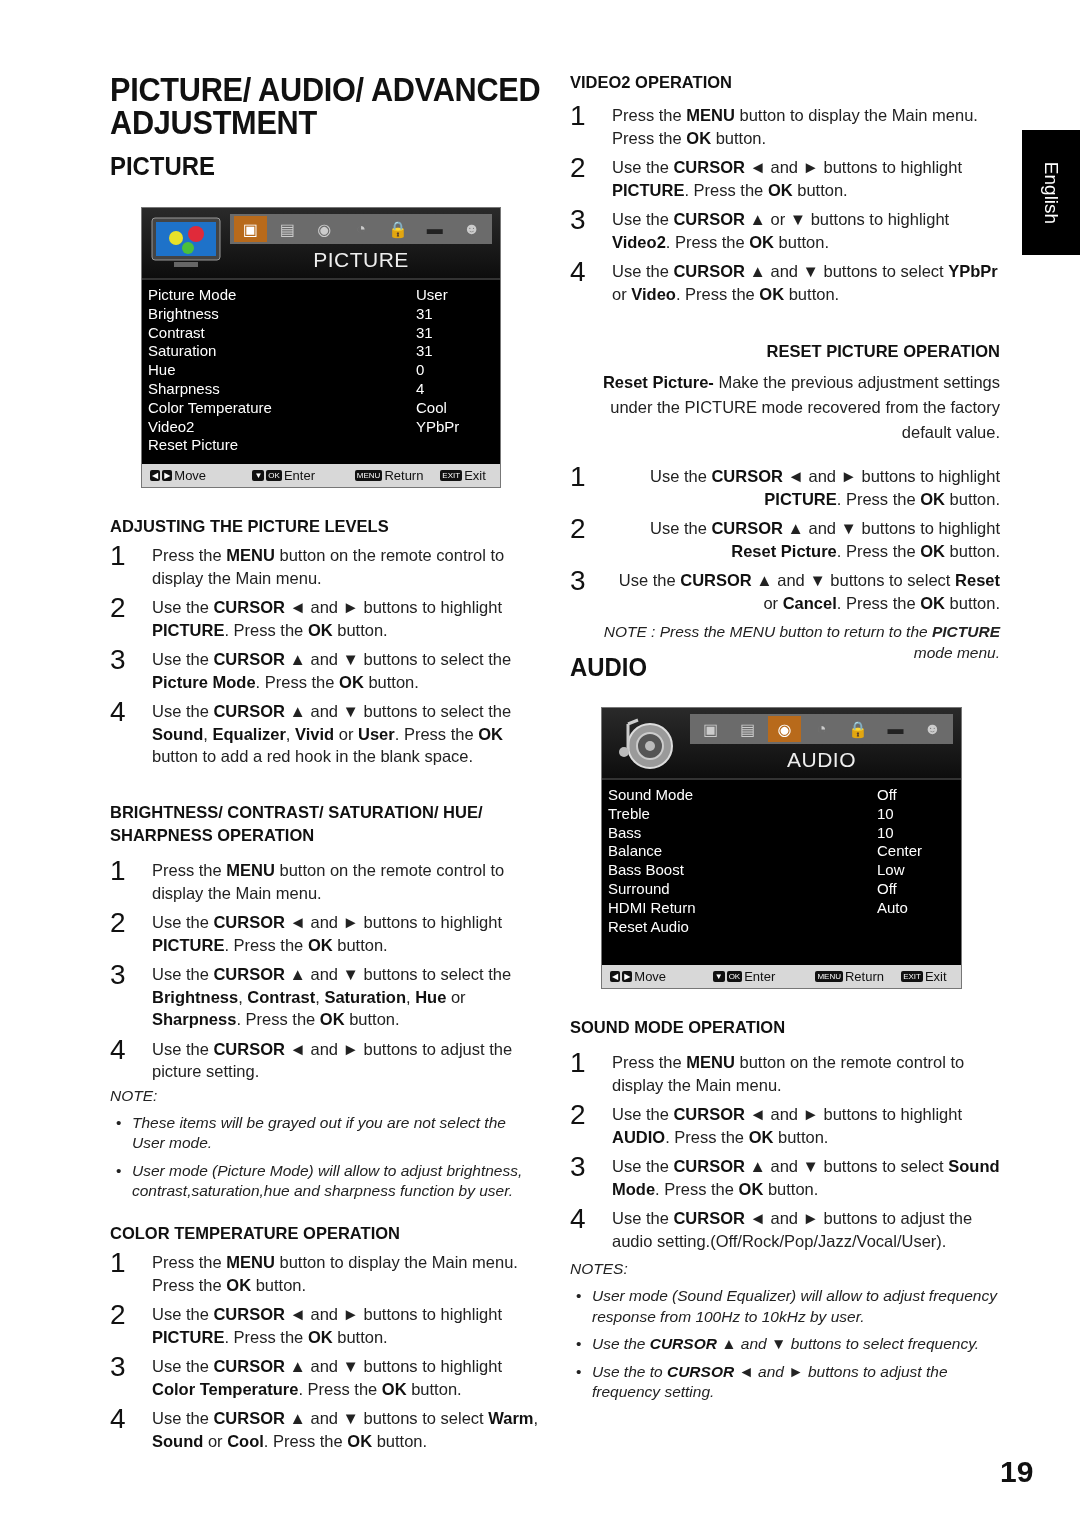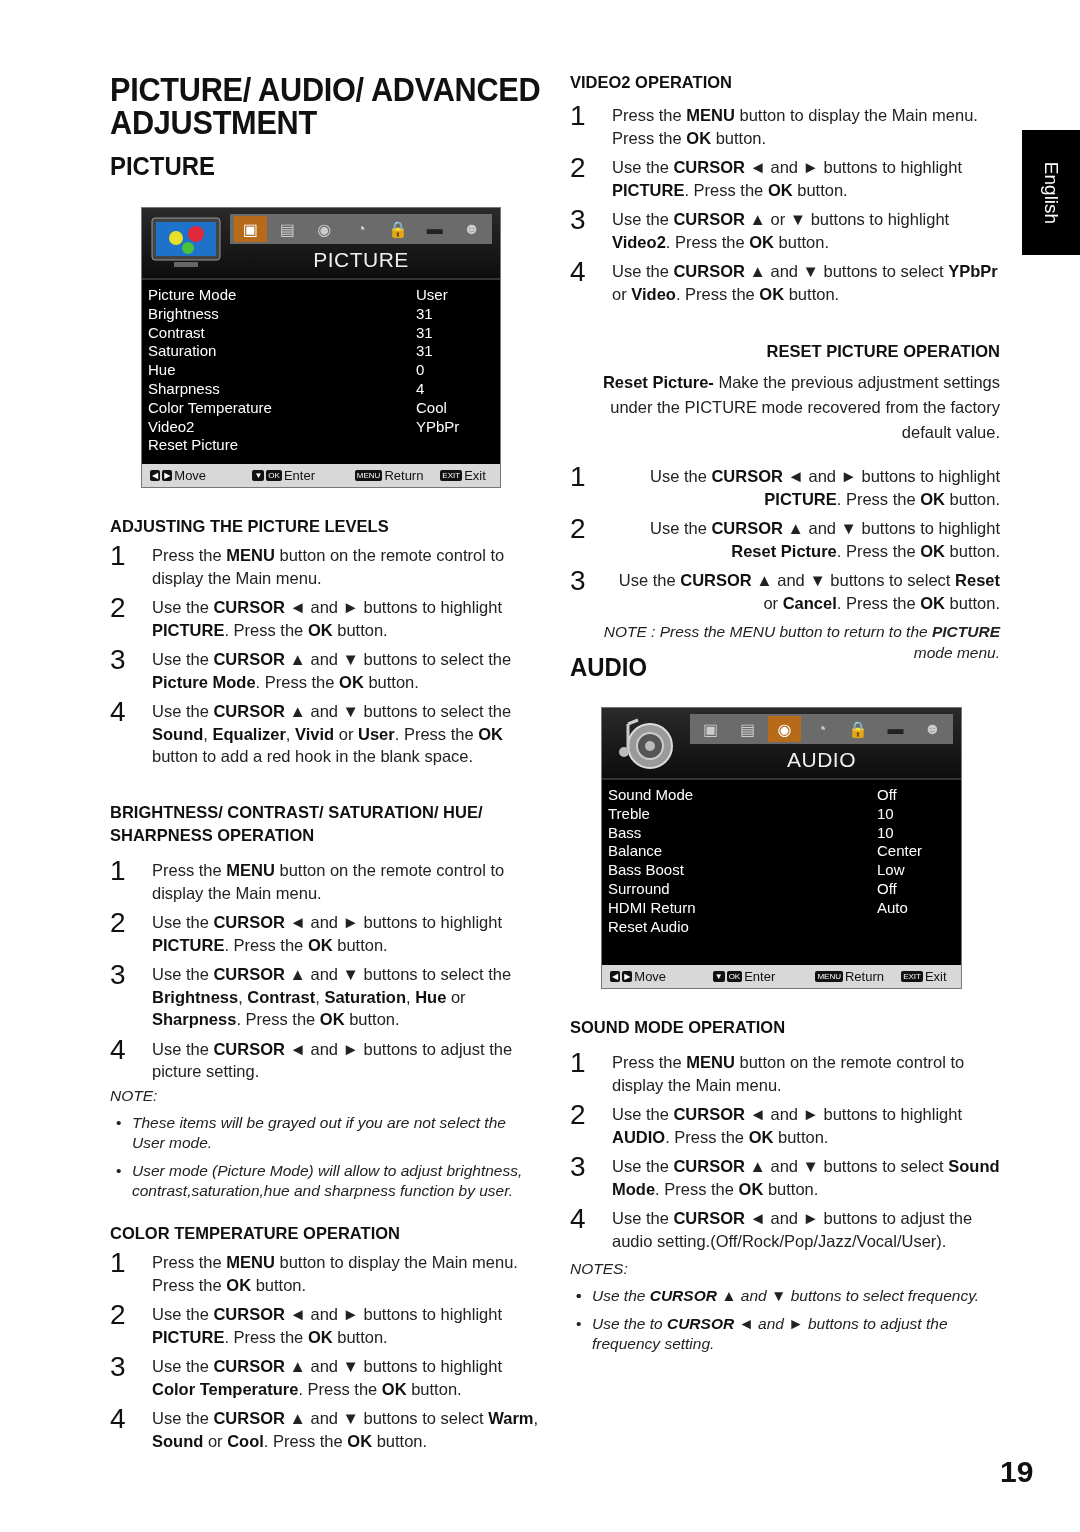--- a/index.html
+++ b/index.html
@@ -239,21 +239,21 @@
 <div class="col right" style="top:1016px;">
   <div class="h3">SOUND MODE OPERATION</div>
   <div id="sound-steps" style="margin-top:12px;">
       <div class="step"><span class="num">1</span><span>Press the <b>MENU</b> button on the remote control to display the Main menu.</span></div>
       <div class="step" style="margin-top: 7px;"><span class="num">2</span><span>Use the <b>CURSOR</b> ◄ and ► buttons to highlight <b>AUDIO</b>. Press the <b>OK</b> button.</span></div>
       <div class="step" style="margin-top: 7px;"><span class="num">3</span><span>Use the <b>CURSOR</b> ▲ and ▼ buttons to select <b>Sound Mode</b>. Press the <b>OK</b> button.</span></div>
       <div class="step" style="margin-top: 7px;"><span class="num">4</span><span>Use the <b>CURSOR</b> ◄ and ► buttons to adjust the audio setting.(Off/Rock/Pop/Jazz/Vocal/User).</span></div>
     </div>
   <div class="note-title" style="margin-top:8px;">NOTES:</div>
   <div id="audio-notes" style="margin-top:8px;">
-      <div class="note"><span class="bullet">•</span></div>
+      <div class="note"><span class="bullet">•</span><span>User mode (Sound Equalizer) will allow to adjust frequency response from 100Hz to 10kHz by user.</span></div>
       <div class="note" style="margin-top: 7px;"><span class="bullet">•</span><span>Use the <b>CURSOR</b> ▲ and ▼ buttons to select frequency.</span></div>
       <div class="note" style="margin-top: 7px;"><span class="bullet">•</span><span>Use the to <b>CURSOR</b> ◄ and ► buttons to adjust the frequency setting.</span></div>
     </div>
 </div>
 
 <div class="eng-tab">
     <span>English</span>
   </div>
 <div class="pagenum">19</div>
 

